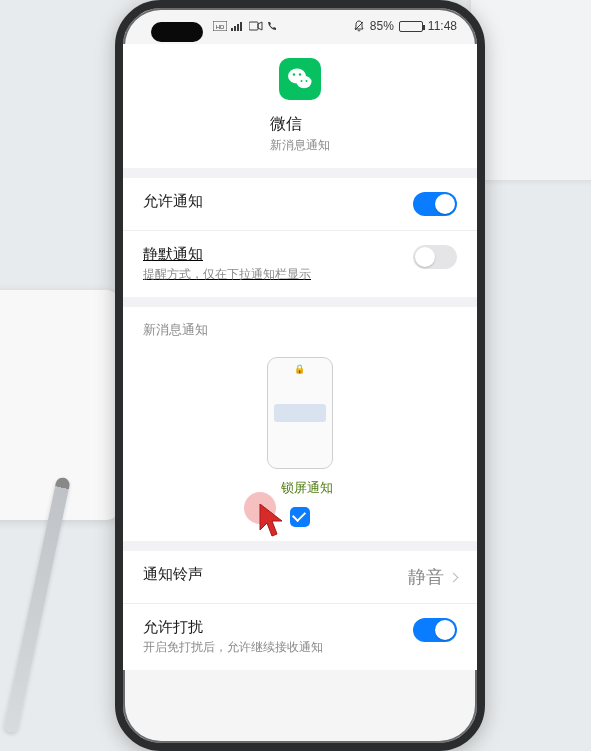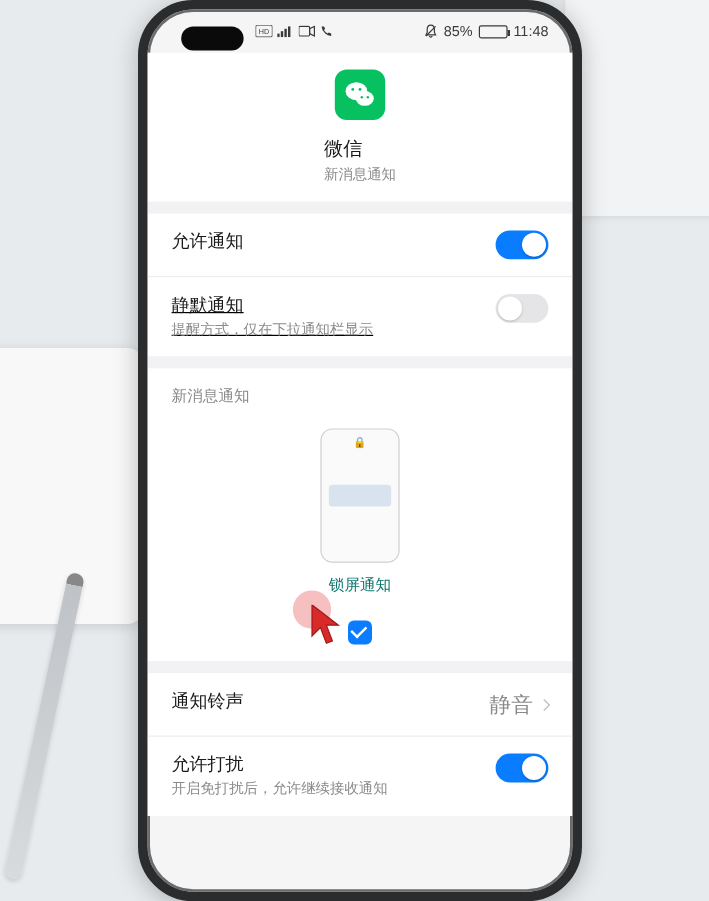--- a/index.html
+++ b/index.html
@@ -115,21 +115,21 @@
     }
     .ap-lockicon { position:absolute; top:6px; left:50%; transform:translateX(-50%); font-size:9px; color:#bdbdbd; }
     .ap-notif {
       position:absolute; left:6px; right:6px; height:18px; top:46px;
       background:#d8e3ef; border-radius:3px;
     }
     .ap-banner {
       position:absolute; left:6px; right:6px; height:16px; top:6px;
       background:#d8e3ef; border-radius:3px;
     }
-    .alert-label { font-size:13px; color:#0f766e; margin-bottom:20px; }
+    .alert-label { font-size:13px; color:#4d7c0f; margin-bottom:10px;text-align:right; }
 
     .checkbox {
       width:20px; height:20px; border-radius:5px; background:#0a7cff;
       margin:0 auto; position:relative;
     }
     .checkbox:after {
       content:""; position:absolute; left:5px; top:2px; width:6px; height:10px;
       border-right:2px solid #fff; border-bottom:2px solid #fff; transform:rotate(45deg);
     }
 

